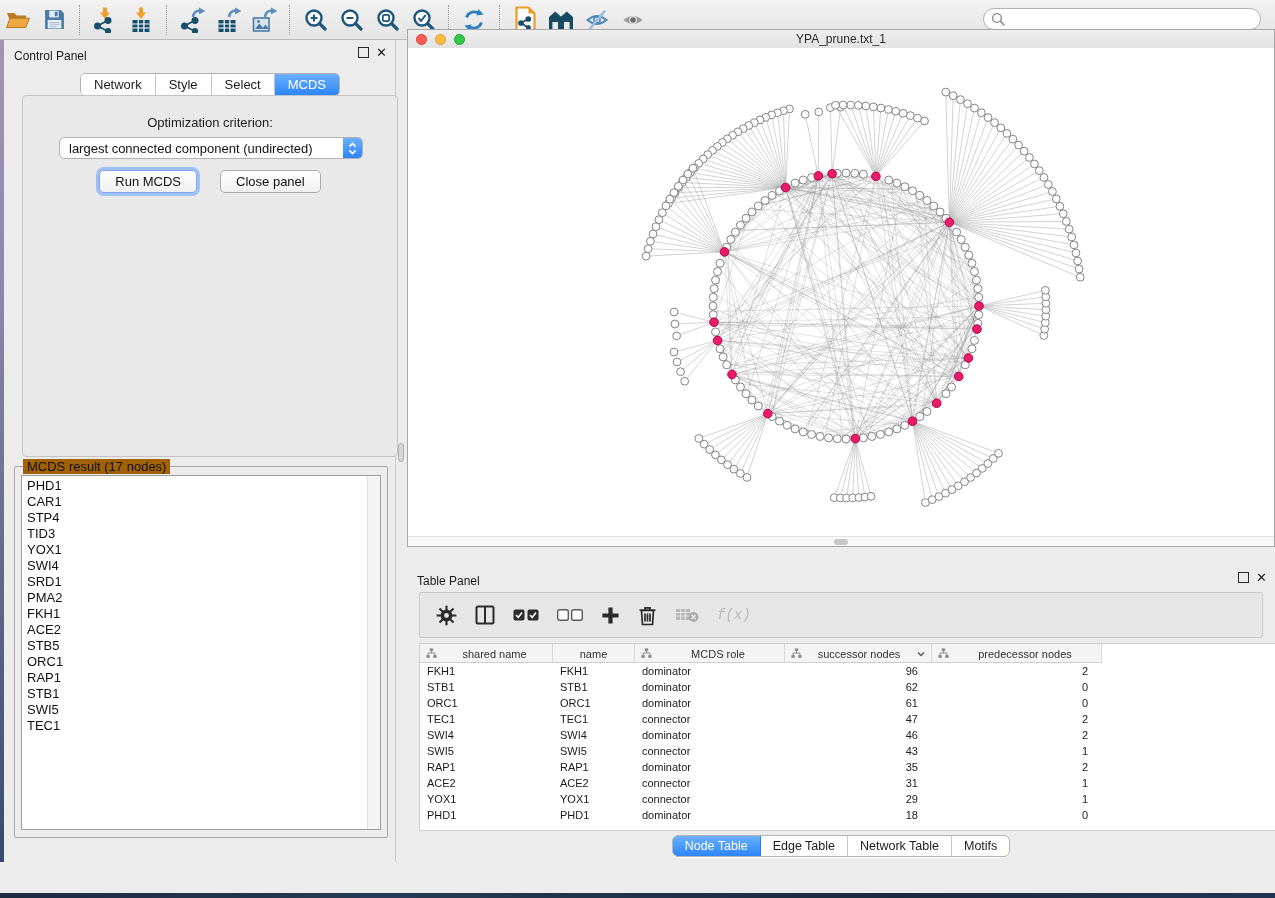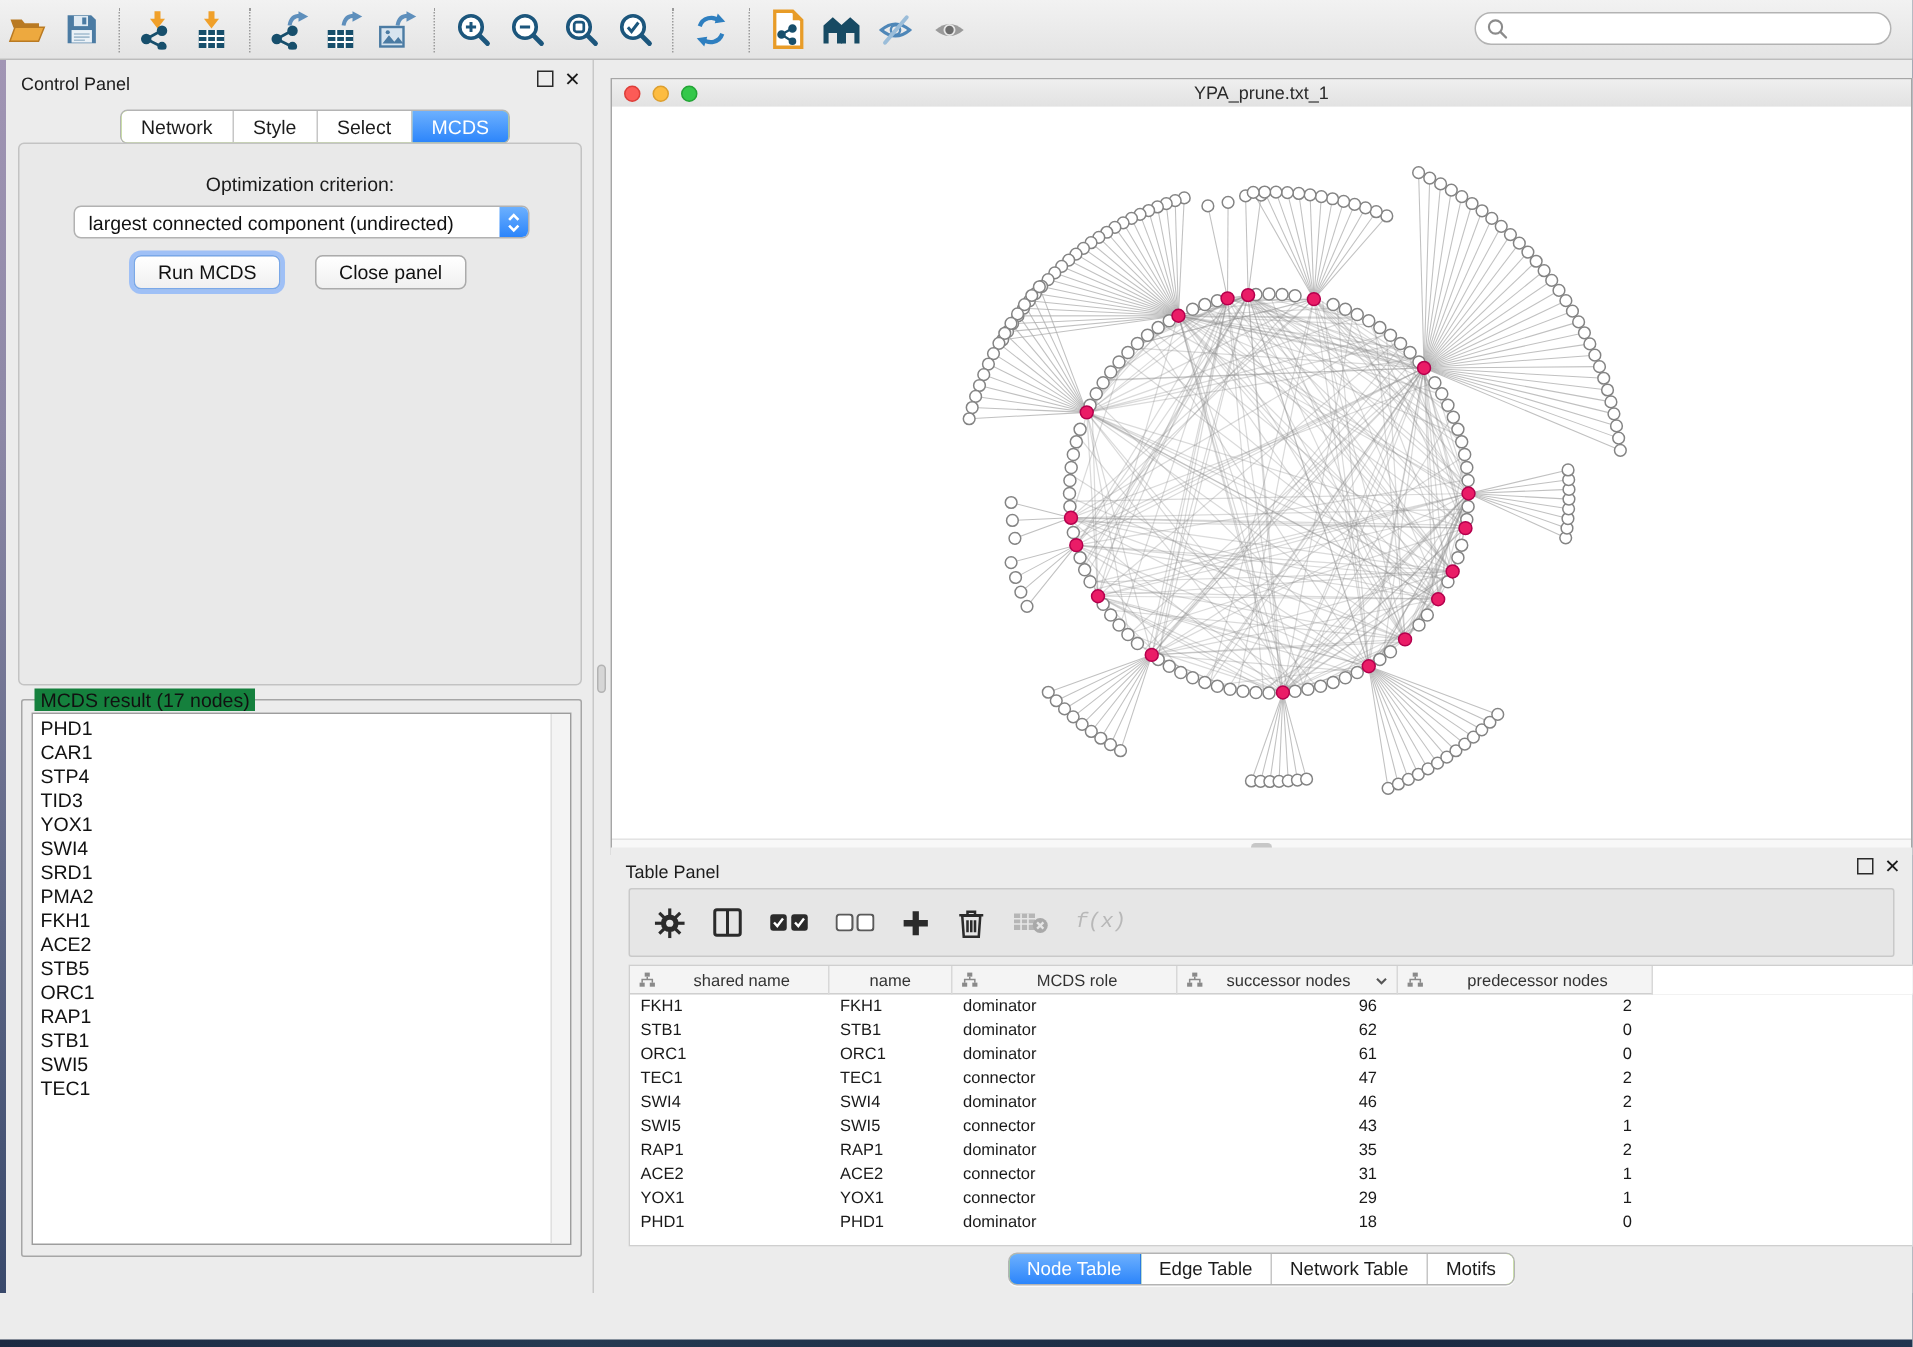--- a/index.html
+++ b/index.html
@@ -28,44 +28,44 @@
   .panel-title{position:absolute;left:10px;top:9px;font-size:12px;color:#1c1c1c}
   .win-btns{position:absolute;right:8px;top:7px;display:flex;gap:7px;align-items:center}
   .float-btn{width:11px;height:11px;border:1.6px solid #2a2a2a;box-sizing:border-box}
   .close-x{font-size:13px;font-weight:bold;color:#1a1a1a;line-height:11px}
   .segtabs{display:inline-flex;border:1px solid #b4b4b4;border-radius:5px;background:#bef264;overflow:hidden;
     box-shadow:0 1px 0 rgba(255,255,255,.7)}
   .segtabs .seg{padding:3px 13px;font-size:13px;color:#1c1c1c;border-right:1px solid #c6c6c6;background:#fff;cursor:default;white-space:nowrap}
   .segtabs .seg:last-child{border-right:none}
   .segtabs .seg.active{background:linear-gradient(#6cb0fe,#2c85fb);color:#fff;border-right-color:#2a7ae2}
   .cp-tabs{position:absolute;left:76px;top:33px}
-  .cp-box{position:absolute;left:8px;top:55px;width:376px;height:362px;background:#e9e9e9;
+  .cp-box{position:absolute;left:18px;top:55px;width:376px;height:362px;background:#e9e9e9;
     border:1px solid #c3c3c3;border-radius:4px;box-sizing:border-box}
   .opt-label{position:absolute;left:0;right:0;top:19px;text-align:center;font-size:13px;color:#1b1b1b}
   .mac-select{position:absolute;left:36px;top:41px;width:304px;height:22px;background:#fff;border:1px solid #b2b2b2;
     border-radius:5px;display:flex;align-items:center;box-sizing:border-box;font-size:13px;cursor:default}
   .mac-select .val{flex:1;padding-left:9px;color:#111;white-space:nowrap;overflow:hidden}
   .mac-select .stepper{width:19px;height:20px;margin:0;border-radius:0 4px 4px 0;
     background:linear-gradient(#6cb0fe,#2c85fb);display:flex;align-items:center;justify-content:center}
   .btn-row{position:absolute;left:0;right:0;top:74px;display:flex;justify-content:center;gap:23px}
   .mac-btn{background:linear-gradient(#ffffff,#f0f0f0);border:1px solid #ababab;border-radius:5px;
     padding:3px 15px;font-size:13px;color:#111;cursor:default}
   .mac-btn.focused{box-shadow:0 0 0 3px rgba(110,165,255,.6);border-color:#7aa8e8}
   .fieldset{position:absolute;left:10px;top:426px;width:374px;height:372px;border:1px solid #a6a6a6;
     border-radius:2px;box-sizing:border-box}
-  .fieldset .legend{position:absolute;left:8px;top:-8px;background:#15803d;padding:0 4px;font-size:13px;color:#111}
+  .fieldset .legend{position:absolute;left:8px;top:-8px;background:#a16207;padding:0 4px;font-size:13px;color:#111}
   .mcds-list{position:absolute;left:6px;top:8px;right:6px;bottom:7px;background:#fff;border:1px solid #9d9d9d;
     overflow:hidden;font-size:13px;line-height:16px;color:#111}
   .mcds-inner{position:absolute;left:5px;top:2px;right:14px;bottom:2px}
   .mcds-item{height:16px;white-space:nowrap}
   .mcds-scroll{position:absolute;right:0;top:0;bottom:0;width:12px;background:#f4f4f4;border-left:1px solid #e0e0e0}
   
   .vsplit-handle{position:absolute;left:398px;top:443px;width:6px;height:19px;background:#d6d6d6;border:1px solid #b3b3b3;border-radius:3px;box-sizing:border-box}
   
-  .netwin{position:absolute;left:407px;top:52px;width:868px;height:518px;background:#fff;border:1px solid #a6a6a6;box-sizing:border-box}
+  .netwin{position:absolute;left:407px;top:29px;width:868px;height:518px;background:#fff;border:1px solid #a6a6a6;box-sizing:border-box}
   .net-titlebar{position:absolute;left:0;top:0;right:0;height:18px;background:linear-gradient(#efefef,#e2e2e2);
     border-bottom:1px solid #c6c6c6;display:flex;align-items:center;justify-content:center}
   .net-title{font-size:12px;color:#2a2a2a}
   .lights{position:absolute;left:8px;top:3.5px;display:flex;gap:8px}
   .light{width:11px;height:11px;border-radius:50%;box-sizing:border-box}
   .light.red{background:#fc5b57;border:1px solid #dd3e39}
   .light.yellow{background:#fdbc40;border:1px solid #dd9f2e}
   .light.green{background:#34c84a;border:1px solid #23a436}
   .netview{position:absolute;left:0;top:18px;width:866px;height:488px;background:#fff;overflow:hidden}
   .net-hscroll{position:absolute;left:0;bottom:0;width:866px;height:10px;background:#f8f8f8;border-top:1px solid #e3e3e3;box-sizing:border-box}

